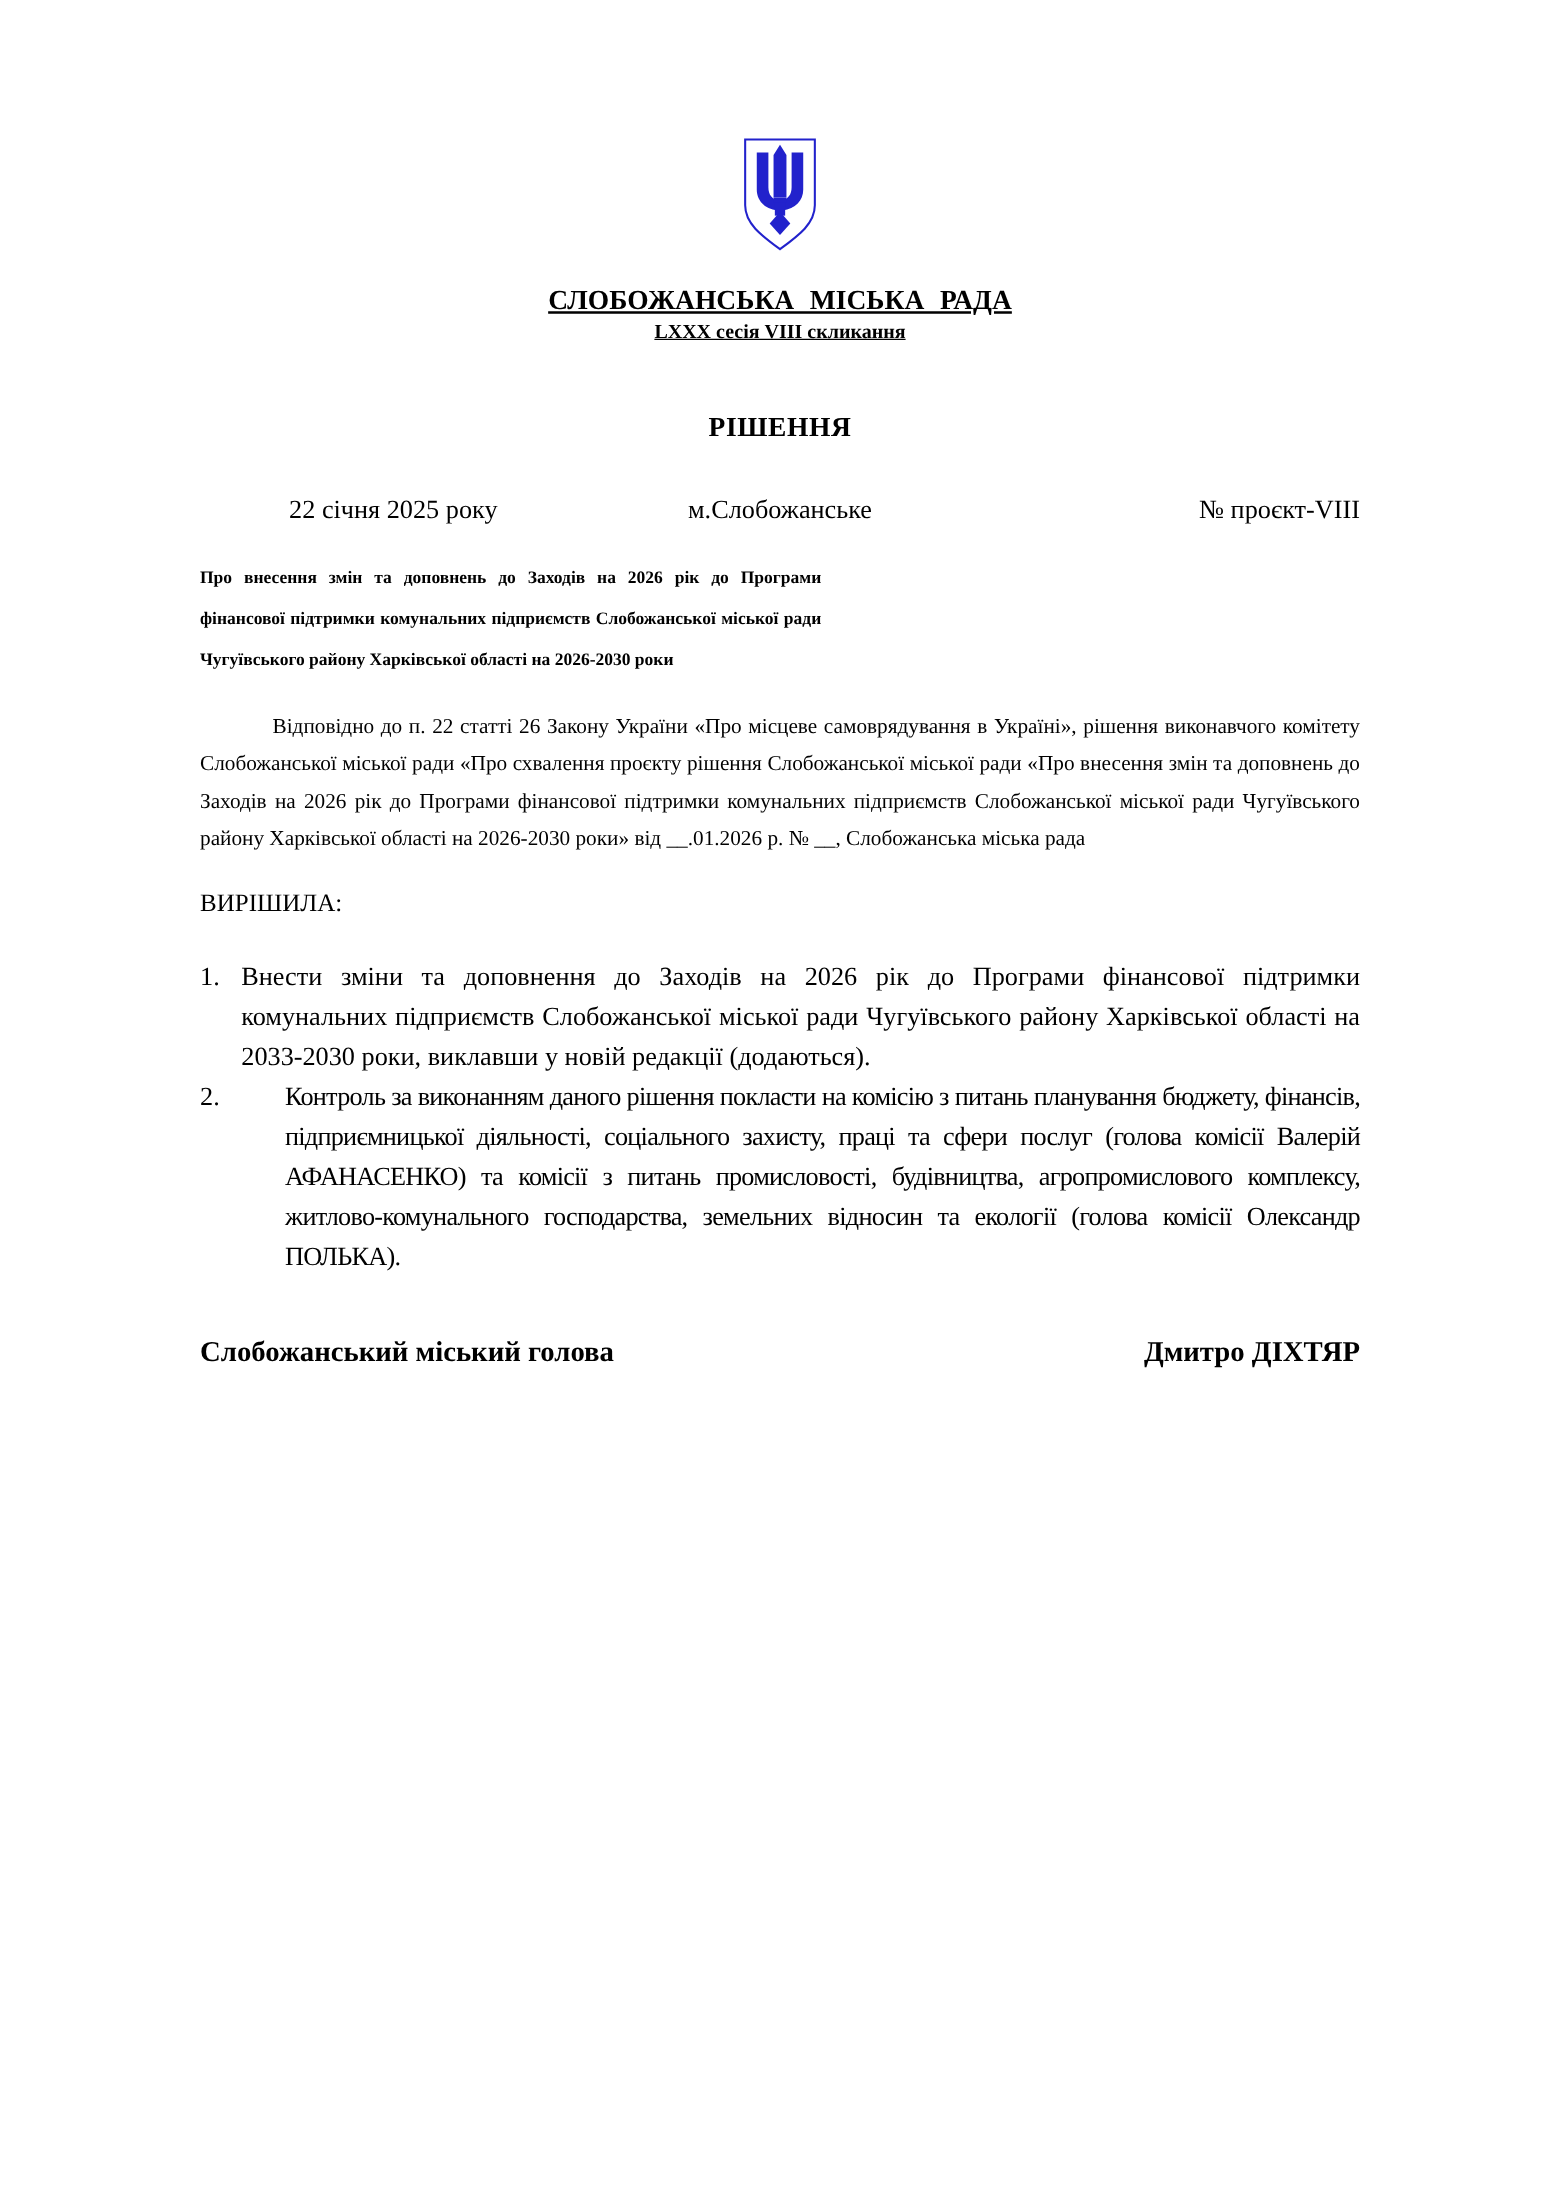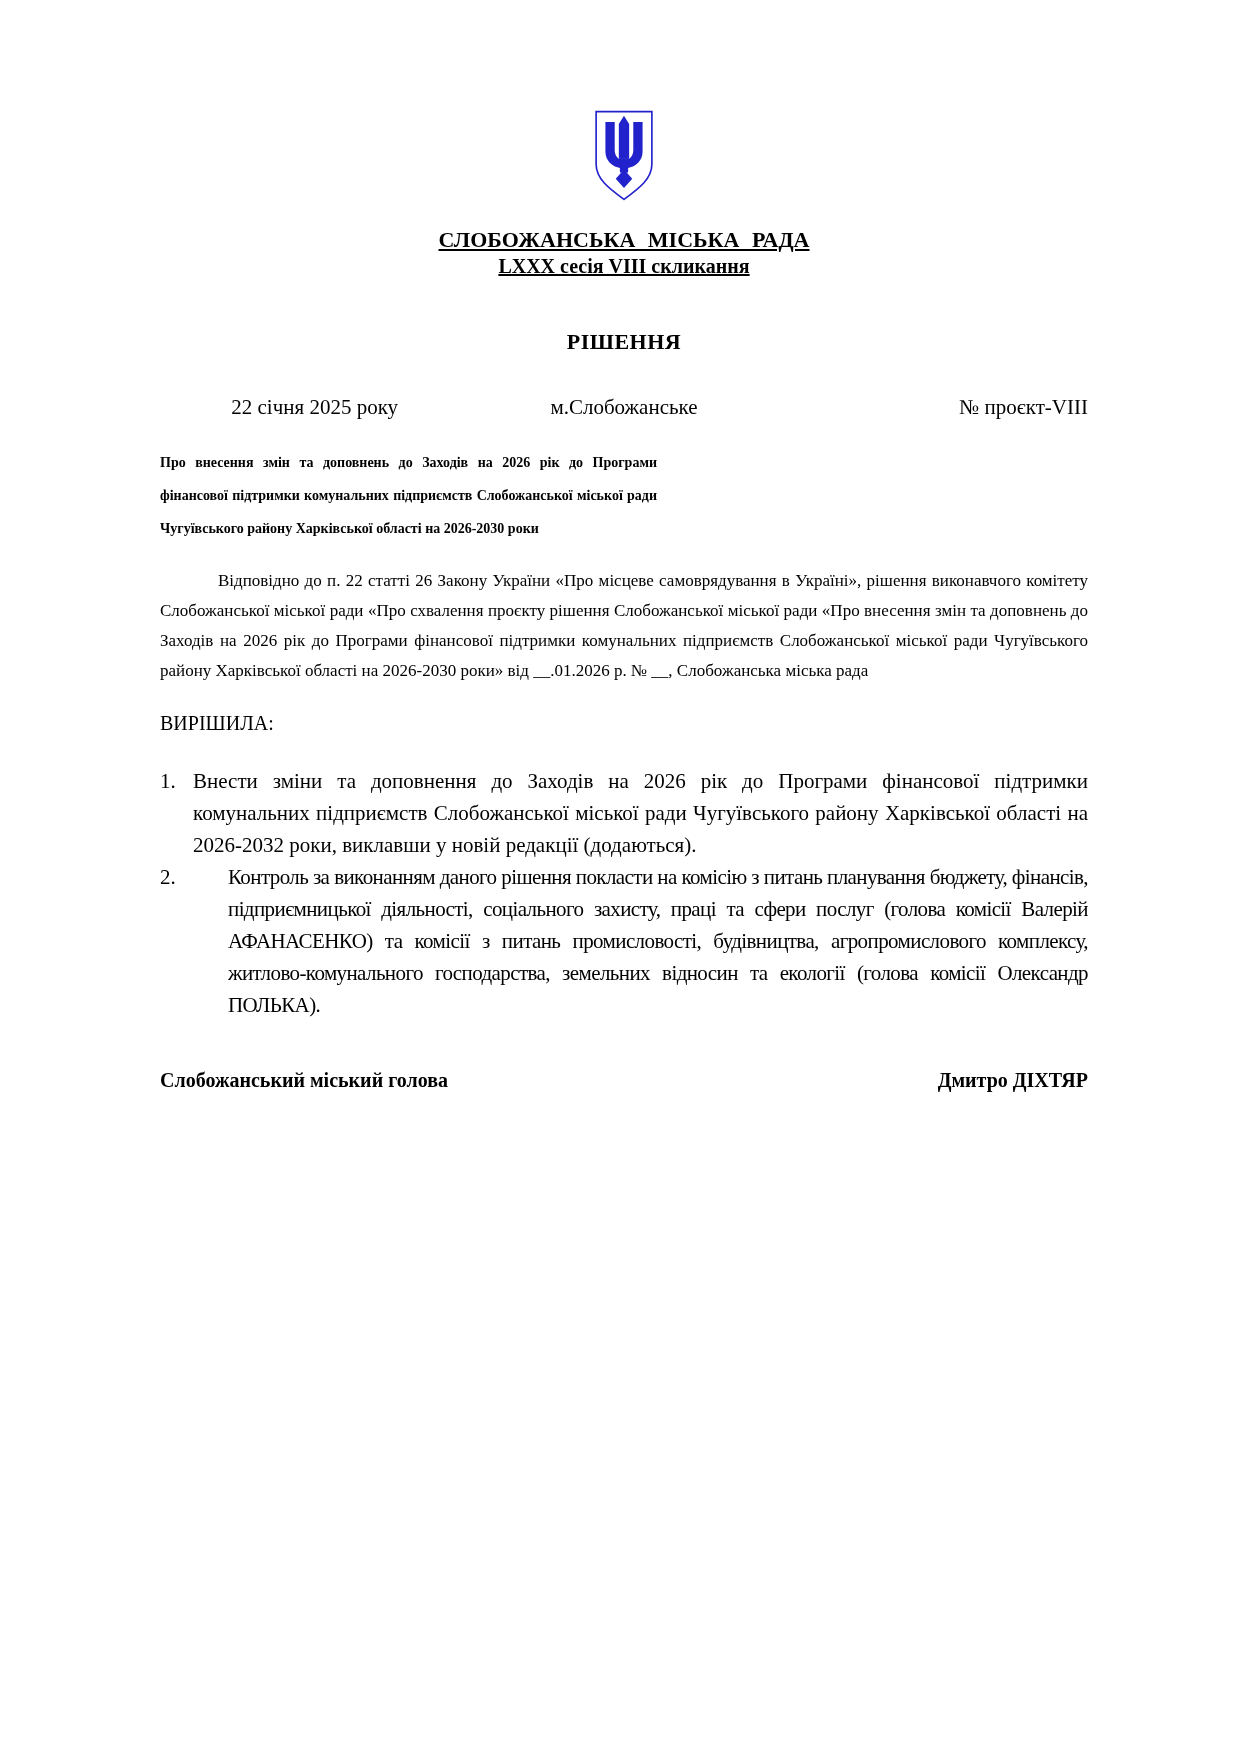--- a/index.html
+++ b/index.html
@@ -23,21 +23,21 @@
     height: 118px;
   }
   .emblem-wrap svg { display: inline-block; }
 
   .org-header { text-align: center; margin-top: 8px; text-decoration: underline; }
   .org-line-1 {
     font-size: 22px; font-weight: bold; line-height: 27px;
     word-spacing: 7px;
   }
   .org-line-2 { font-size: 22px; font-weight: bold; line-height: 27px; }
-  .org-line-3 { font-size: 20px; font-weight: bold; line-height: 26px; }
+  .org-line-3 { font-size: 16px; font-weight: bold; line-height: 26px; }
 
   .doc-type {
     text-align: center; font-size: 22px; font-weight: bold;
     margin-top: 50px; letter-spacing: 0.5px;
   }
 
   .meta-row {
     display: flex; justify-content: space-between; align-items: baseline;
     margin-top: 40px; font-size: 21px;
   }
@@ -77,21 +77,21 @@
   }
   .list-item .item-text {
     flex: 1 1 auto;
     text-align: justify;
   }
   .list-item:nth-child(2) .item-text { letter-spacing: -0.6px; margin-left: 35px; }
 
   .signature-row {
     display: flex; justify-content: space-between; align-items: flex-start;
     margin-top: 48px;
-    font-size: 20px; font-weight: bold;
+    font-size: 23px; font-weight: bold;
   }
 </style>
 </head>
 <body>
 
 <div class="page">
 
   <div class="emblem-wrap">
     <svg width="64" height="112" viewBox="0 0 62 92" xmlns="http://www.w3.org/2000/svg">
       <path d="M4,3 H58 V54 C58,68 46,77 31,88 C16,77 4,68 4,54 Z" fill="none" stroke="var(--emblem)" stroke-width="1.6"></path>
@@ -121,21 +121,21 @@
 
   <div class="subject">Про внесення змін та доповнень до  Заходів на 2026 рік до Програми фінансової підтримки комунальних підприємств Слобожанської міської ради Чугуївського району Харківської області на 2026-2030 роки</div>
 
   <p class="preamble">Відповідно до п. 22 статті  26 Закону України «Про місцеве самоврядування в Україні», рішення виконавчого комітету Слобожанської  міської ради «Про схвалення проєкту рішення Слобожанської міської ради «Про внесення змін та доповнень до  Заходів на 2026 рік до Програми фінансової підтримки комунальних підприємств Слобожанської міської ради Чугуївського району Харківської області на 2026-2030 роки» від __.01.2026 р. № __, Слобожанська міська рада</p>
 
   <div class="resolved-label">ВИРІШИЛА:</div>
 
   <div class="doc-list">
     <div class="list-item">
       <span class="item-number">1.</span>
-      <span class="item-text">Внести зміни та доповнення до Заходів на 2026 рік до Програми фінансової підтримки комунальних підприємств Слобожанської міської ради Чугуївського району Харківської області на 2026-2032 роки, виклавши у новій редакції (додаються).</span>
+      <span class="item-text">Внести зміни та доповнення до Заходів на 2026 рік до Програми фінансової підтримки комунальних підприємств Слобожанської міської ради Чугуївського району Харківської області на 2033-2030 роки, виклавши у новій редакції (додаються).</span>
     </div>
     <div class="list-item">
       <span class="item-number">2.</span>
       <span class="item-text">Контроль за виконанням даного рішення покласти на комісію з питань планування бюджету, фінансів, підприємницької діяльності,  соціального захисту, праці та  сфери  послуг (голова комісії   Валерій АФАНАСЕНКО) та комісії з питань промисловості, будівництва, агропромислового комплексу, житлово-комунального господарства, земельних відносин та екології (голова комісії Олександр ПОЛЬКА).</span>
     </div>
   </div>
 
   <div class="signature-row">
     <span>Слобожанський міський голова</span>
     <span>Дмитро ДІХТЯР</span>

